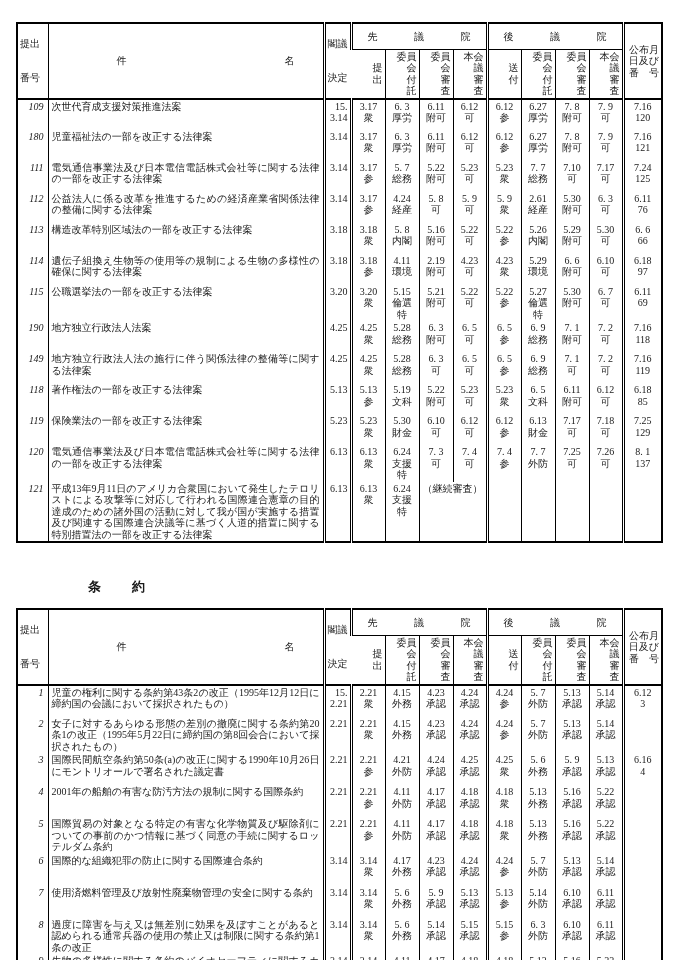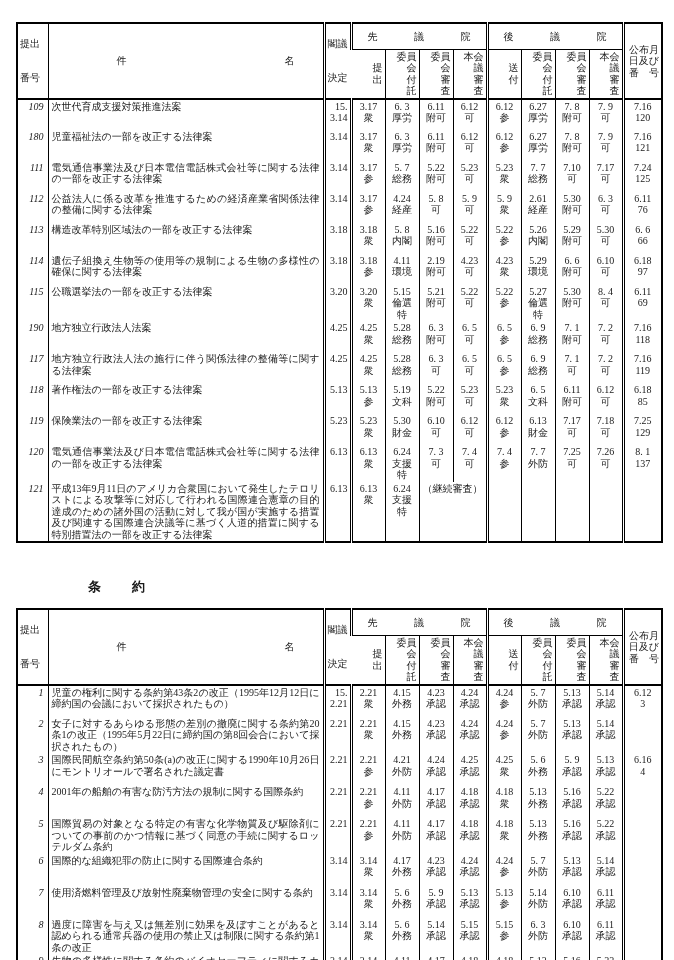--- a/index.html
+++ b/index.html
@@ -284,21 +284,21 @@
           <td class="date">5.21
 附可</td>
           <td class="date">5.22
 可</td>
           <td class="date dbl">5.22
 参</td>
           <td class="date">5.27
 倫選特</td>
           <td class="date">5.30
 附可</td>
-          <td class="date">8. 4
+          <td class="date">6. 7
 可</td>
           <td class="date dbl">6.11
 69</td>
         </tr>
 
         <tr>
           <td class="no">190</td>
           <td class="name">地方独立行政法人法案</td>
           <td class="cab dbl">4.25</td>
           <td class="date dbl">4.25
@@ -315,21 +315,21 @@
 総務</td>
           <td class="date">7. 1
 附可</td>
           <td class="date">7. 2
 可</td>
           <td class="date dbl">7.16
 118</td>
         </tr>
 
         <tr>
-          <td class="no">117</td>
+          <td class="no">149</td>
           <td class="name">地方独立行政法人法の施行に伴う関係法律の整備等に関する法律案</td>
           <td class="cab dbl">4.25</td>
           <td class="date dbl">4.25
 衆</td>
           <td class="date">5.28
 総務</td>
           <td class="date">6. 3
 可</td>
           <td class="date">6. 5
 可</td>

